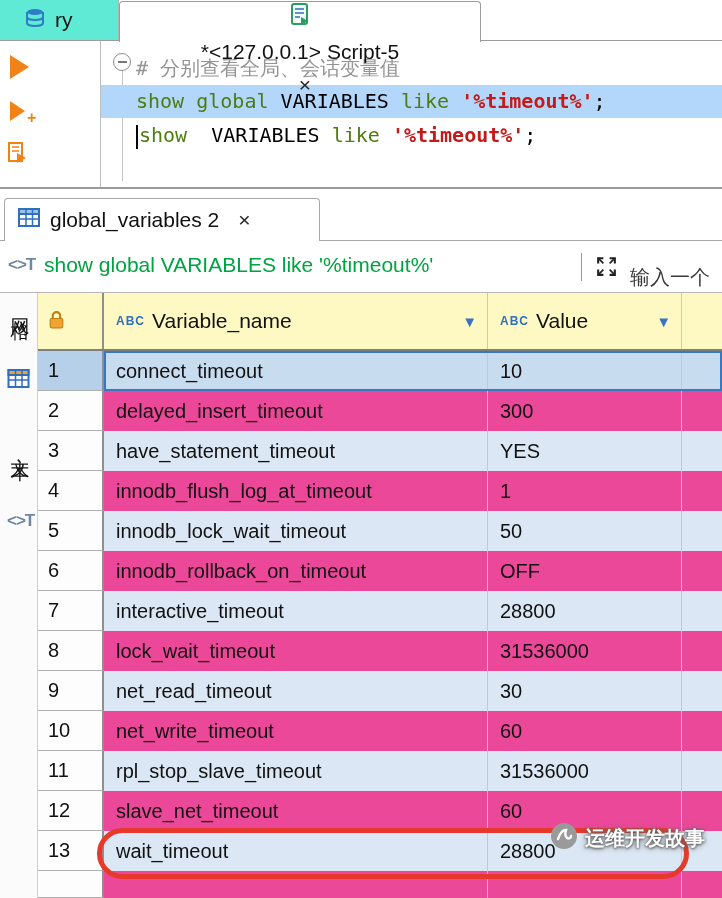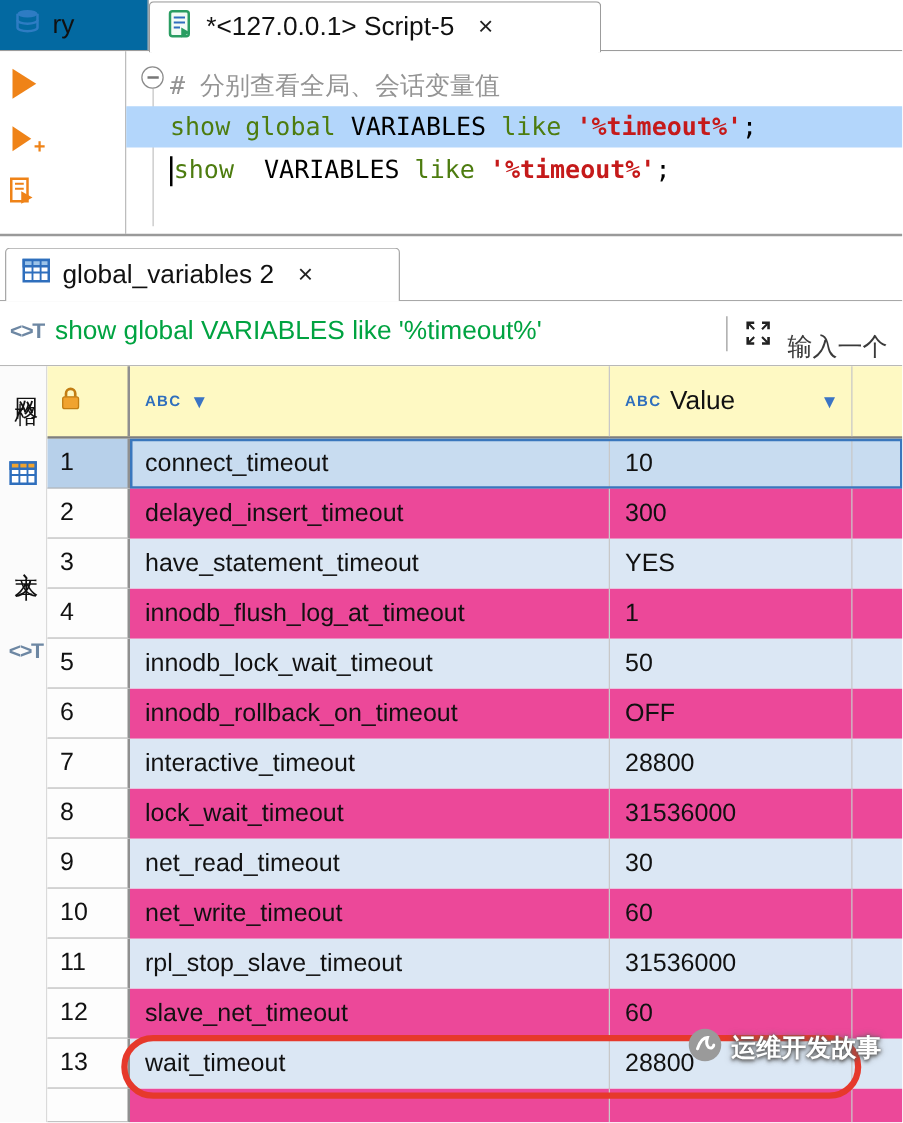--- a/index.html
+++ b/index.html
@@ -4,25 +4,25 @@
 <style>
   * { margin:0; padding:0; box-sizing:border-box; }
   body { background:#fff; }
   .screen { position:relative; width:722px; height:898px; background:#fff; overflow:hidden;
             font-family:"Liberation Sans", sans-serif; color:#111; }
 
   
   .tabbar-line { position:absolute; left:0; top:40px; width:722px; height:1px; background:#9c9c9c; }
   .tab-partial { position:absolute; left:0; top:0; width:119px; height:40px;
                  border-right:1px solid #b3b3b3; display:flex; align-items:center;
-                 gap:9px; padding-left:11px; font-size:21px; background:#0369a1; }
+                 gap:9px; padding-left:24px; font-size:21px; background:#5eead4; }
   .tab-script { position:absolute; left:119px; top:1px; width:362px; height:41px; z-index:2;
                 background:#fff; border:1px solid #9c9c9c; border-bottom:none;
                 border-radius:4px 4px 0 0; display:flex; align-items:center; gap:9px;
-                padding:0 12px; font-size:21px; }
+                padding:0 12px; font-size:21px;flex-direction:column; }
   .tab-close { margin-left:10px; font-size:21px; color:#222; cursor:default; }
 
   
   .editor { position:absolute; left:0; top:41px; width:722px; height:146px; background:#fff; }
   .gutter-line { position:absolute; left:100px; top:0; width:1px; height:146px; background:#bdbdbd; }
   .fold-guide  { position:absolute; left:122px; top:30px; width:1px; height:110px; background:#c4c4c4; }
   .exec-tri { position:absolute; left:10px; top:14px; width:0; height:0;
               border-left:19px solid #ef8318; border-top:12px solid transparent; border-bottom:12px solid transparent; }
   .exec-tri2 { position:absolute; left:10px; top:60px; width:0; height:0;
                border-left:15px solid #ef8318; border-top:10px solid transparent; border-bottom:10px solid transparent; }
@@ -196,20 +196,21 @@
       <div class="gh num">
         <span>
           <svg width="17" height="19" viewBox="0 0 16 18">
               <rect x="2" y="8" width="12" height="9" rx="1.5" fill="#f0a32f" stroke="#c27d12"></rect>
               <path d="M4.5 8V5.5a3.5 3.5 0 0 1 7 0V8" fill="none" stroke="#c27d12" stroke-width="2"></path>
             </svg>
         </span>
       </div>
       <div class="gh name">
         <span class="abc">ABC</span>
+        <span class="colname">Variable_name</span>
         <span class="filt">▼</span>
       </div>
       <div class="gh value">
         <span class="abc">ABC</span>
         <span class="colname">Value</span>
         <span class="filt">▼</span>
       </div>
       <div class="gh fill"></div>
     </div>
 

